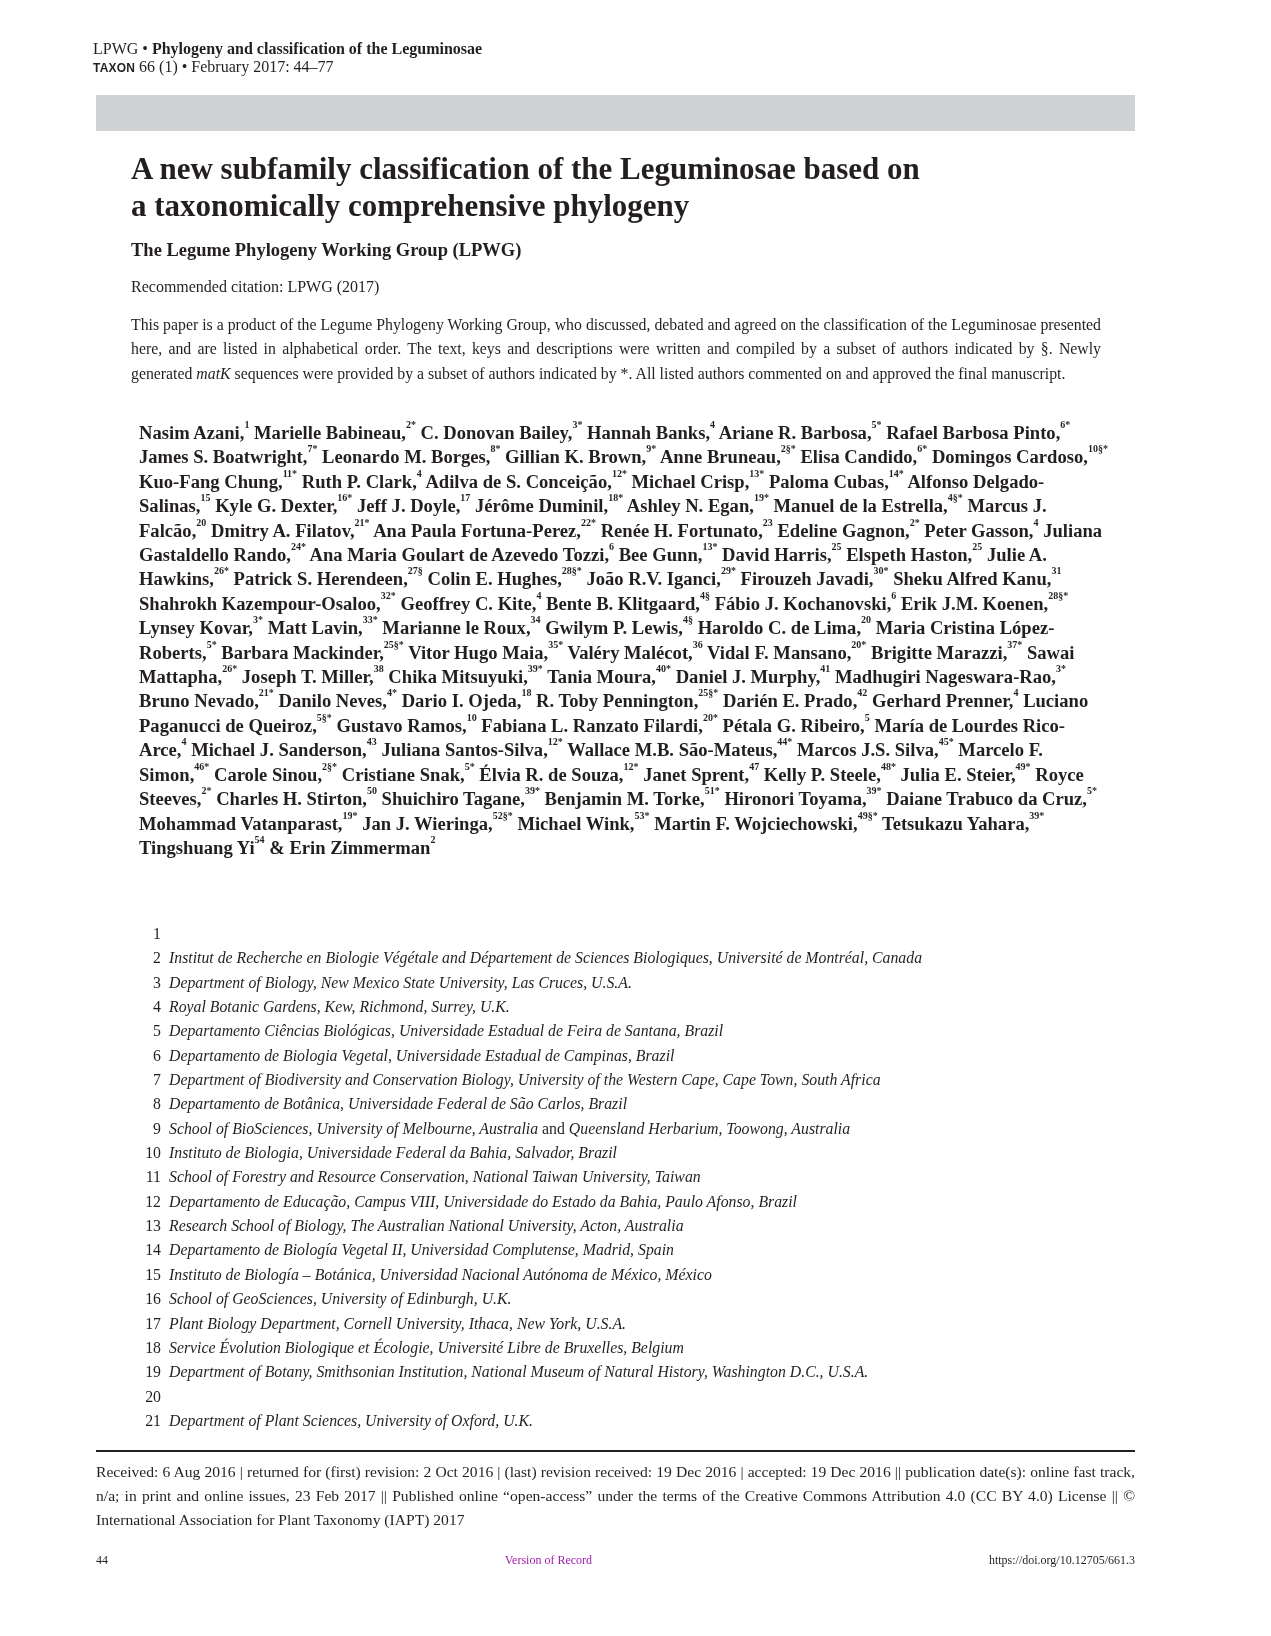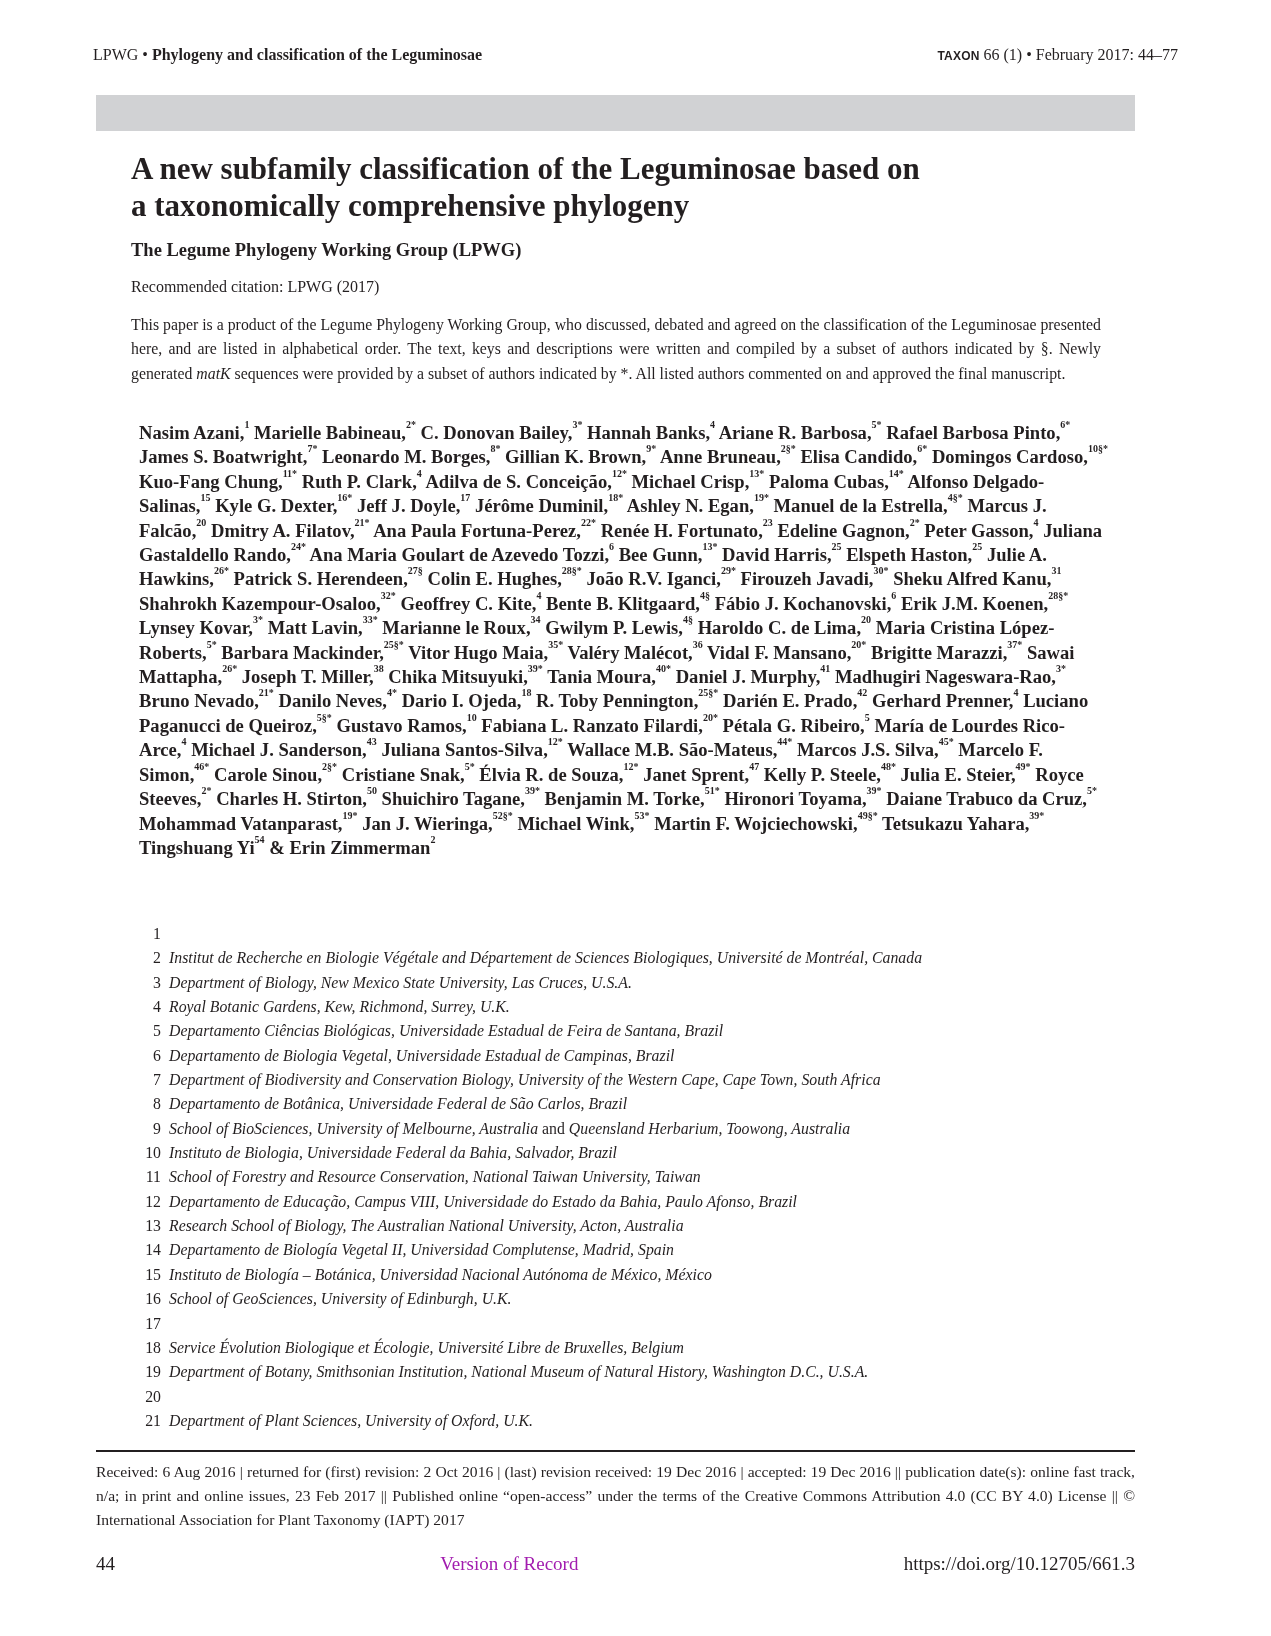--- a/index.html
+++ b/index.html
@@ -1,36 +1,36 @@
 <!DOCTYPE html>
 <html><head>
 <meta charset="utf-8">
 <style>
   html, body { margin:0; padding:0; background:#ffffff; }
   body { width:1271px; height:1636px; position:relative; color:#231f20; font-family:"Liberation Serif","DejaVu Serif",serif; overflow:hidden; }
-  .running-head { position:absolute; top:40px; left:93px; right:93px; height:24px; display:flex; justify-content:space-between; align-items:flex-end; font-size:16px; }
+  .running-head { position:absolute; top:40px; left:93px; right:93px; height:24px; display:flex; justify-content:space-between; align-items:flex-start; font-size:16px;flex-direction:column; }
   .running-head .left b { font-weight:bold; }
   .running-head .right .taxon { font-family:"Liberation Sans","DejaVu Sans",sans-serif; font-weight:bold; font-size:12px; letter-spacing:0.2px;margin-top:48px; }
   .gray-bar { position:absolute; top:95px; left:96px; width:1039px; height:36px; background:#d1d2d4; }
   .content { position:absolute; left:131px; width:970px; }
   .title { top:150px; font-size:31px; font-weight:bold; line-height:37px; margin:0; }
   .working-group { top:240px; font-size:18.5px; font-weight:bold; }
   .citation { top:278px; font-size:16px; }
   .intro { top:313px; font-size:15.8px; line-height:24.3px; text-align:justify; }
   .intro i { font-style:italic; }
   .authors { top:421px; font-size:18.6px; font-weight:bold; line-height:24.4px; text-align:left;margin-left:8px; }
   .authors sup { font-size:10px; vertical-align:top; position:relative; top:-1px; line-height:1; }
   .affils { position:absolute; top:922px; left:131px; width:970px; list-style:none; margin:0; padding:0; font-size:15.8px; line-height:24.35px; }
   .affils li { display:flex; }
   .affils .num { width:30px; text-align:right; padding-right:8px; font-style:normal; flex:none; }
   .affils .txt { font-style:italic; white-space:nowrap; }
   .affils .txt .roman { font-style:normal; }
   .rule { position:absolute; top:1450px; left:96px; width:1039px; height:2px; background:#231f20; }
   .received { position:absolute; top:1460px; left:96px; width:1039px; font-size:15.6px; line-height:24px; text-align:justify; }
-  .footer { position:absolute; top:1553px; left:96px; width:1039px; display:flex; justify-content:space-between; font-size:19px; }
+  .footer { position:absolute; top:1553px; left:96px; width:1039px; display:flex; justify-content:space-between; font-size:12px; }
   .footer .center { color:#a21caf; }
 </style>
 </head>
 <body>
 
 <div class="running-head">
   <span class="left"><span>LPWG • </span><b>Phylogeny and classification of the Leguminosae</b></span>
   <span class="right"><span class="taxon">TAXON</span><span> 66 (1) • February 2017: 44–77</span></span>
 </div>
 
@@ -108,20 +108,21 @@
     <li>
       <span class="num">15</span>
       <span class="txt"><span>Instituto de Biología – Botánica, Universidad Nacional Autónoma de México, México</span></span>
     </li>
     <li>
       <span class="num">16</span>
       <span class="txt"><span>School of GeoSciences, University of Edinburgh, U.K.</span></span>
     </li>
     <li>
       <span class="num">17</span>
+      <span class="txt"><span>Plant Biology Department, Cornell University, Ithaca, New York, U.S.A.</span></span>
     </li>
     <li>
       <span class="num">18</span>
       <span class="txt"><span>Service Évolution Biologique et Écologie, Université Libre de Bruxelles, Belgium</span></span>
     </li>
     <li>
       <span class="num">19</span>
       <span class="txt"><span>Department of Botany, Smithsonian Institution, National Museum of Natural History, Washington D.C., U.S.A.</span></span>
     </li>
     <li>

